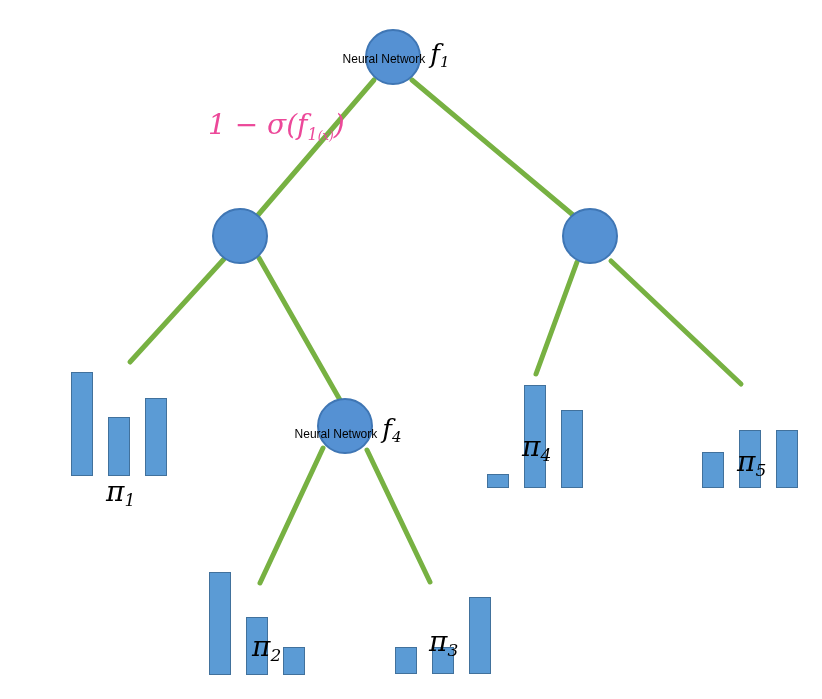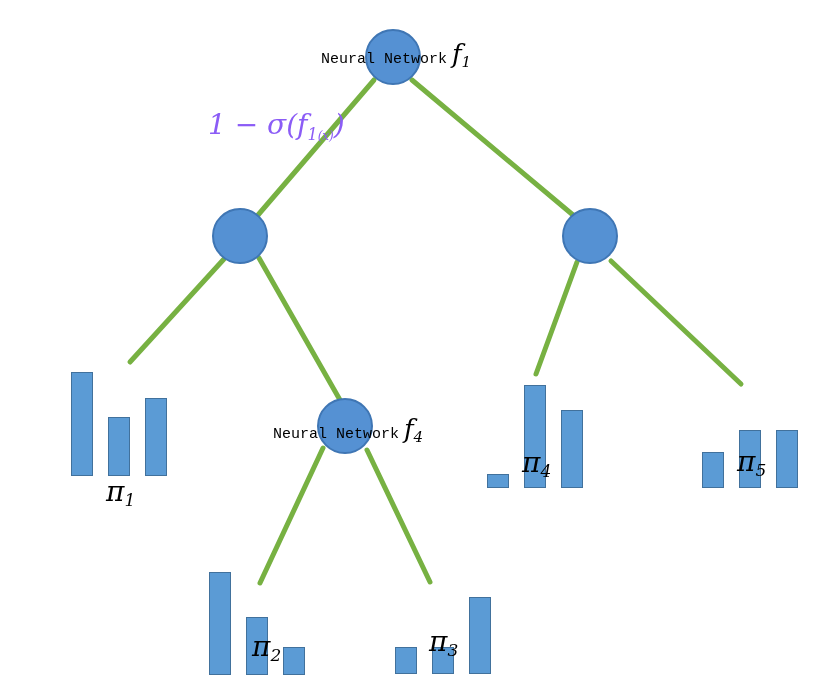--- a/index.html
+++ b/index.html
@@ -25,43 +25,43 @@
     position: absolute;
     width: 300px;
     text-align: center;
     z-index: 3;
     line-height: 34px;
     height: 34px;
     white-space: nowrap;
     color: #000;
   }
   .node-label .nn {
-    font-family: Liberation Mono, monospace;
-    font-size: 15px;
+    font-family: Liberation Sans, sans-serif;
+    font-size: 12px;
   }
   .node-label .fsym {
     font-family: "DejaVu Serif", serif;
     font-style: italic;
     font-size: 26px;
     margin-left: 5px;
   }
   .f-sub {
     font-family: "DejaVu Serif", serif;
     font-style: italic;
     font-size: 15px;
     vertical-align: -4px;
   }
 
   .edge-label {
     position: absolute;
     z-index: 3;
     font-family: "DejaVu Serif", serif;
     font-style: italic;
     font-size: 28px;
-    color: #8b5cf6;
+    color: #ec4899;
     white-space: nowrap;
   }
   .el-sub { font-size: 16px; vertical-align: -6px; }
   .el-sub2 { font-size: 12px; }
 
   .chart {
     position: absolute;
     height: 110px;
     display: flex;
     align-items: flex-end;
@@ -147,20 +147,20 @@
 
   <div class="pi-label" style="left:106px; top:430px;margin-top:48px;">
     <span>π</span><span class="pi-sub">1</span>
   </div>
   <div class="pi-label" style="left:252px; top:633px;">
     <span>π</span><span class="pi-sub">2</span>
   </div>
   <div class="pi-label" style="left:429px; top:628px;">
     <span>π</span><span class="pi-sub">3</span>
   </div>
-  <div class="pi-label" style="left:522px; top:433px;margin-top:16px;">
+  <div class="pi-label" style="left:522px; top:433px;">
     <span>π</span><span class="pi-sub">4</span>
   </div>
   <div class="pi-label" style="left:737px; top:448px;">
     <span>π</span><span class="pi-sub">5</span>
   </div>
 
 </div>
 
 </body></html>

